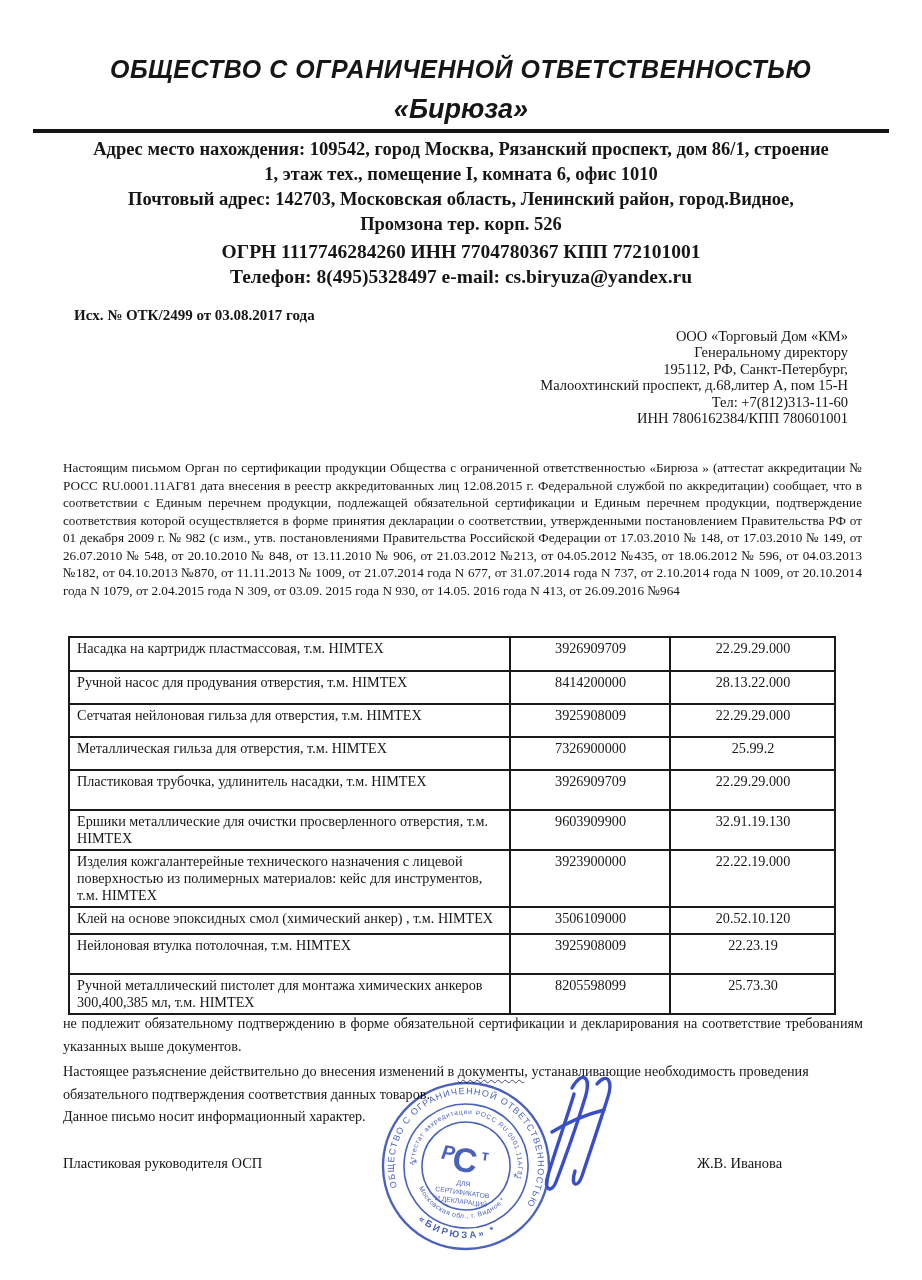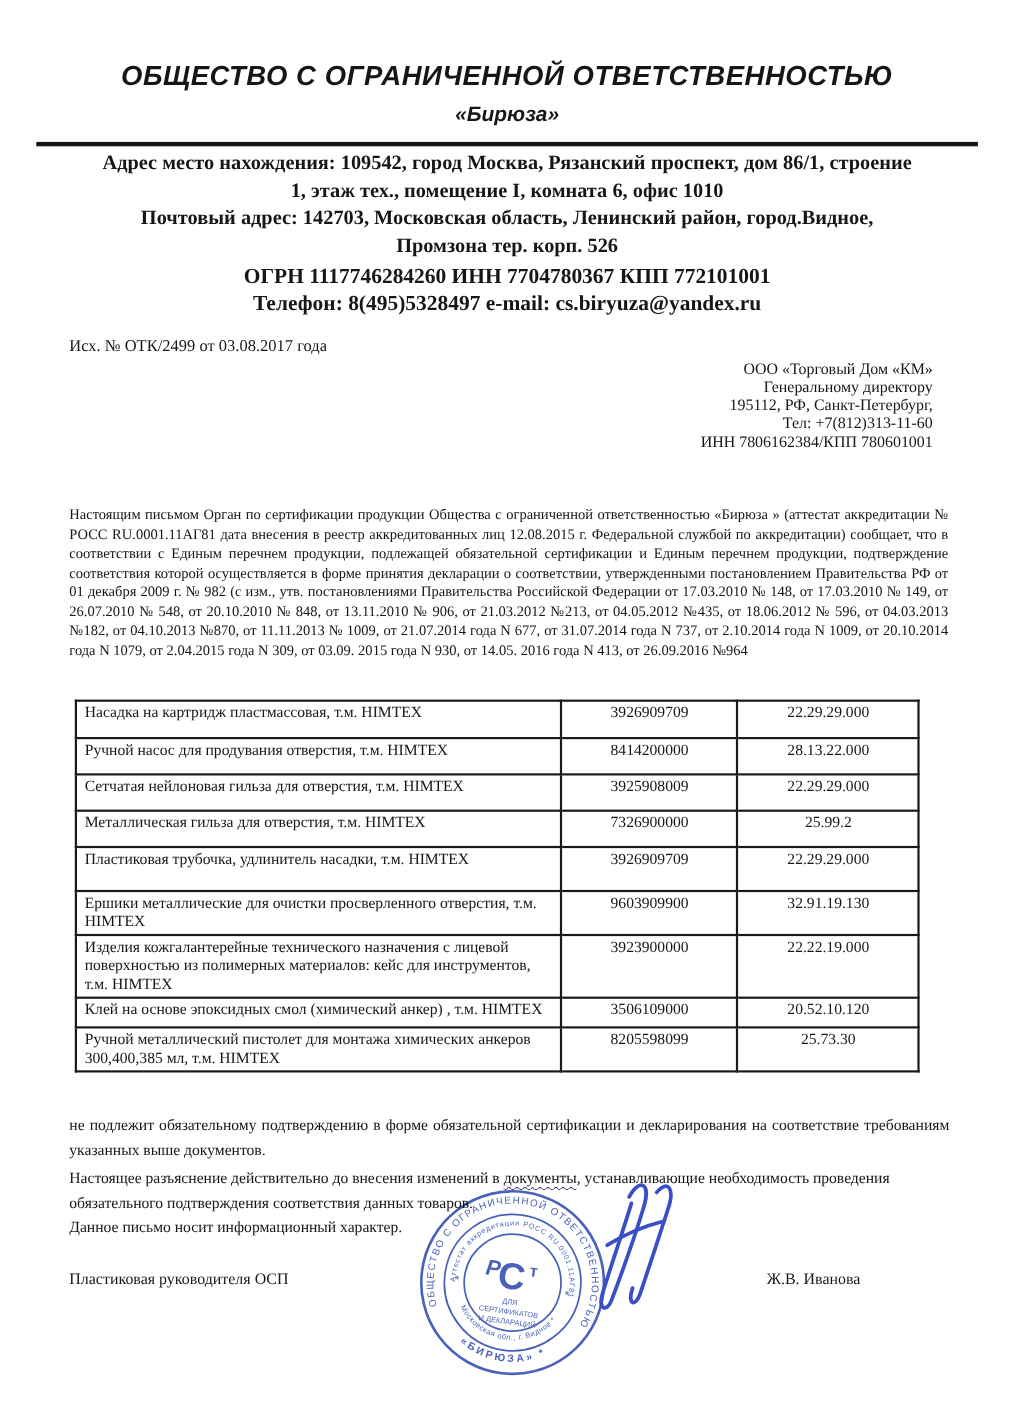--- a/index.html
+++ b/index.html
@@ -8,28 +8,28 @@
   .page {
     position:relative; width:922px; height:1280px; margin:0 auto;
     background:#ffffff; color:var(--ink); overflow:hidden;
     font-family:"Liberation Serif", serif;
     padding-left:44px;
   }
   .abs { position:absolute; }
   .center { left:0; right:0; text-align:center; }
 
   .org-type { top:55px; font-family:"Liberation Sans",sans-serif; font-weight:700; font-style:italic; font-size:25px; letter-spacing:.5px; }
-  .org-name { top:94px; font-family:"Liberation Sans",sans-serif; font-weight:700; font-style:italic; font-size:19px; }
+  .org-name { top:94px; font-family:"Liberation Sans",sans-serif; font-weight:700; font-style:italic; font-size:27px; }
   .rule { top:129px; left:33px; width:856px; border-top:4px solid #141414; height:0; }
 
   .addr-block { top:137px; font-weight:700; font-size:18.5px; line-height:25px; }
   .ogrn-line  { top:241px; font-weight:700; font-size:19.5px; }
   .phone-line { top:266px; font-weight:700; font-size:19.5px; }
 
-  .ref-line { top:307px; left:63px; font-weight:400; font-size:15px;text-align:right; }
+  .ref-line { top:307px; left:74px; font-weight:700; font-size:15px;text-align:right; }
 
   .recipient { top:328px; right:74px; text-align:right; font-size:14.5px; line-height:16.4px; }
 
   .letter-title { top:436px; font-weight:700; font-size:15px; }
 
   .letter-body { top:459px; left:63px; width:799px; font-size:13.2px; line-height:17.5px; text-align:justify; }
 
   table.products { top:636px; left:68px; width:766px; border-collapse:collapse; table-layout:fixed; font-size:14.2px; }
   table.products th, table.products td { border:2px solid #1a1a1a; vertical-align:top; padding:2px 6px 2px 7px; }
   table.products th { font-size:15px; padding:3px 2px; }
@@ -70,20 +70,21 @@
 
   <div class="abs center ogrn-line">ОГРН 1117746284260 ИНН 7704780367 КПП 772101001</div>
   <div class="abs center phone-line">Телефон: 8(495)5328497 e-mail: cs.biryuza@yandex.ru</div>
 
   <div class="abs ref-line">Исх. № ОТК/2499 от 03.08.2017 года</div>
 
   <div class="abs recipient">
     <div>ООО «Торговый Дом «КМ»</div>
     <div>Генеральному директору</div>
     <div>195112, РФ, Санкт-Петербург,</div>
+    <div>Малоохтинский проспект, д.68,литер А, пом 15-Н</div>
     <div>Тел: +7(812)313-11-60</div>
     <div>ИНН 7806162384/КПП 780601001</div>
   </div>
 
 
   <div class="abs letter-body">Настоящим письмом Орган по сертификации продукции Общества с ограниченной ответственностью «Бирюза » (аттестат аккредитации № РОСС RU.0001.11АГ81 дата внесения в реестр аккредитованных лиц 12.08.2015 г. Федеральной службой по аккредитации) сообщает, что в соответствии с Единым перечнем продукции, подлежащей обязательной сертификации и Единым перечнем продукции, подтверждение соответствия которой осуществляется в форме принятия декларации о соответствии, утвержденными постановлением Правительства РФ от 01 декабря 2009 г. № 982 (с изм., утв. постановлениями Правительства Российской Федерации от 17.03.2010 № 148, от 17.03.2010 № 149, от 26.07.2010 № 548, от 20.10.2010 № 848, от 13.11.2010 № 906, от 21.03.2012 №213, от 04.05.2012 №435, от 18.06.2012 № 596, от 04.03.2013 №182, от 04.10.2013 №870, от 11.11.2013 № 1009, от 21.07.2014 года N 677, от 31.07.2014 года N 737, от 2.10.2014 года N 1009, от 20.10.2014 года N 1079, от 2.04.2015 года N 309, от 03.09. 2015 года N 930, от 14.05. 2016 года N 413, от 26.09.2016 №964</div>
 
   <table class="abs products">
     <colgroup>
         <col class="c-name">
@@ -124,20 +125,25 @@
     <tr class="h48">
       <td>Изделия кожгалантерейные технического назначения с лицевой поверхностью из полимерных материалов: кейс для инструментов, т.м. HIMTEX</td>
       <td class="code">3923900000</td>
       <td class="code">22.22.19.000</td>
     </tr>
     <tr class="h27">
       <td>Клей на основе эпоксидных смол (химический анкер) , т.м. HIMTEX</td>
       <td class="code">3506109000</td>
       <td class="code">20.52.10.120</td>
     </tr>
+    <tr class="h32">
+      <td>Нейлоновая втулка потолочная, т.м. HIMTEX</td>
+      <td class="code">3925908009</td>
+      <td class="code">22.23.19</td>
+    </tr>
     <tr class="h36">
       <td>Ручной металлический пистолет для монтажа химических анкеров 300,400,385 мл, т.м. HIMTEX</td>
       <td class="code">8205598099</td>
       <td class="code">25.73.30</td>
     </tr>
   </tbody>
     </table>
 
   <div class="abs p-conclusion">не подлежит обязательному подтверждению в форме обязательной сертификации и декларирования на соответствие требованиям указанных выше документов.</div>
 

